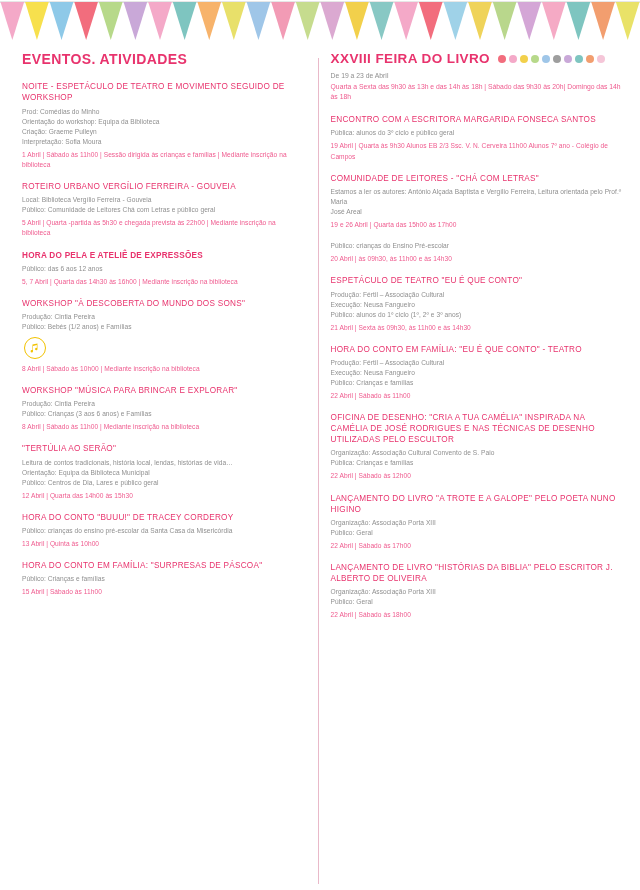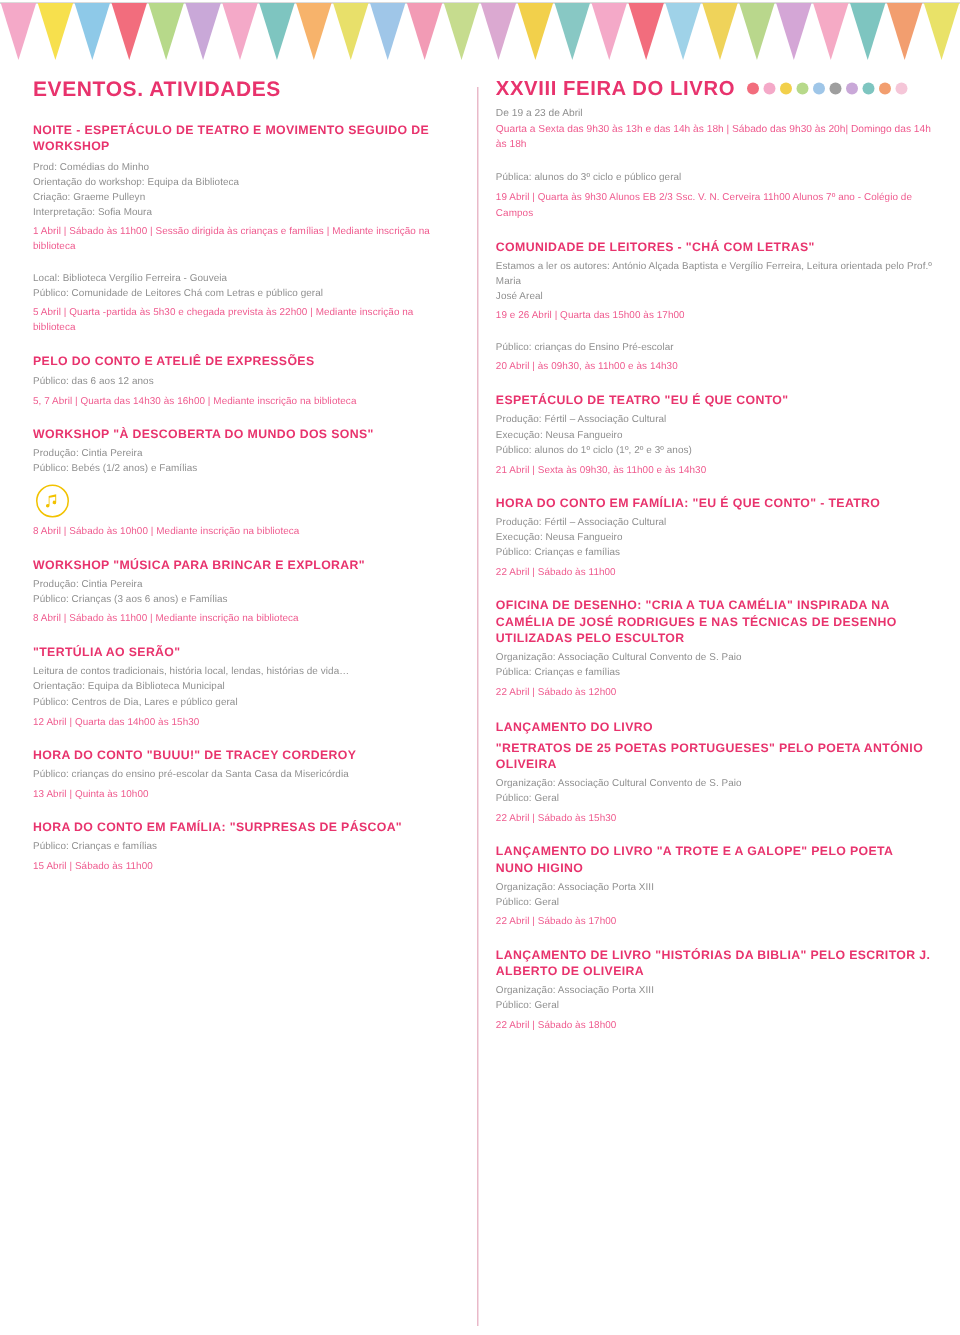--- a/index.html
+++ b/index.html
@@ -70,21 +70,21 @@
     align-items: center;
     margin-left: 6px;
     flex: 0 0 auto;
   }
   .dot { width: 8px; height: 8px; border-radius: 50%; display: inline-block; }
 
   
   .event { margin-bottom: 11px; }
   .ev-title {
     font-size: 8.2px;
-    font-weight: bold;
+    font-weight: normal;
     color: #e8336d;
     letter-spacing: 0.25px;
     line-height: 1.35;
     margin: 0 0 3px 0;
     text-transform: uppercase;
   }
   .ev-subtitle {
     font-size: 8.2px;
     font-weight: bold;
     color: #e8336d;
@@ -170,26 +170,27 @@
     <div id="left-events">
         <div class="event">
           <div class="ev-title">NOITE - ESPETÁCULO DE TEATRO E MOVIMENTO SEGUIDO DE WORKSHOP</div>
           <div class="ev-line">Prod: Comédias do Minho</div>
           <div class="ev-line">Orientação do workshop: Equipa da Biblioteca</div>
           <div class="ev-line">Criação: Graeme Pulleyn</div>
           <div class="ev-line">Interpretação: Sofia Moura</div>
           <div class="ev-when">1 Abril | Sábado às 11h00 | Sessão dirigida às crianças e famílias | Mediante inscrição na biblioteca</div>
         </div>
         <div class="event">
+          <div class="ev-title">ROTEIRO URBANO VERGÍLIO FERREIRA - GOUVEIA</div>
           <div class="ev-line">Local: Biblioteca Vergílio Ferreira - Gouveia</div>
           <div class="ev-line">Público: Comunidade de Leitores Chá com Letras e público geral</div>
           <div class="ev-when">5 Abril | Quarta -partida às 5h30 e chegada prevista às 22h00 | Mediante inscrição na biblioteca</div>
         </div>
         <div class="event">
-          <div class="ev-subtitle">PELO DO CONTO E ATELIÊ DE EXPRESSÕES</div>
+          <div class="ev-subtitle">HORA DO PELA E ATELIÊ DE EXPRESSÕES</div>
           <div class="ev-line">Público: das 6 aos 12 anos</div>
           <div class="ev-when">5, 7 Abril | Quarta das 14h30 às 16h00 | Mediante inscrição na biblioteca</div>
         </div>
         <div class="event">
           <div class="ev-title">WORKSHOP "À DESCOBERTA DO MUNDO DOS SONS"</div>
           <div class="ev-line">Produção: Cintia Pereira</div>
           <div class="ev-line">Público: Bebés (1/2 anos) e Famílias</div>
           <div class="sticker">
             <svg width="12" height="12" viewBox="0 0 12 12">
               <path d="M4 9.2a1.2 1.2 0 1 1-1.2-1.2c.25 0 .47.07.66.2V2.6l5-1.1v5.5a1.2 1.2 0 1 1-.62-1.03V3.1L4 3.9z" fill="#f2c200"></path>
@@ -238,20 +239,21 @@
           <span class="dot" style="background: rgb(201, 168, 216);"></span>
           <span class="dot" style="background: rgb(126, 197, 192);"></span>
           <span class="dot" style="background: rgb(242, 158, 111);"></span>
           <span class="dot" style="background: rgb(245, 198, 216);"></span>
         </div>
     </div>
     <div class="right-head-sub">De 19 a 23 de Abril</div>
     <div class="right-head-hours">Quarta a Sexta das 9h30 às 13h e das 14h às 18h | Sábado das 9h30 às 20h| Domingo das 14h às 18h</div>
     <div id="right-events">
         <div class="event">
+          <div class="ev-title">ENCONTRO COM A ESCRITORA MARGARIDA FONSECA SANTOS</div>
           <div class="ev-line">Pública: alunos do 3º ciclo e público geral</div>
           <div class="ev-when">19 Abril | Quarta às 9h30 Alunos EB 2/3 Ssc. V. N. Cerveira 11h00 Alunos 7º ano - Colégio de Campos</div>
         </div>
         <div class="event">
           <div class="ev-title">COMUNIDADE DE LEITORES - "CHÁ COM LETRAS"</div>
           <div class="ev-line">Estamos a ler os autores: António Alçada Baptista e Vergílio Ferreira, Leitura orientada pelo Prof.º Maria</div>
           <div class="ev-line">José Areal</div>
           <div class="ev-when">19 e 26 Abril | Quarta das 15h00 às 17h00</div>
         </div>
         <div class="event">
@@ -272,27 +274,20 @@
           <div class="ev-line">Público: Crianças e famílias</div>
           <div class="ev-when">22 Abril | Sábado às 11h00</div>
         </div>
         <div class="event">
           <div class="ev-title">OFICINA DE DESENHO: "CRIA A TUA CAMÉLIA" INSPIRADA NA CAMÉLIA DE JOSÉ RODRIGUES E NAS TÉCNICAS DE DESENHO UTILIZADAS PELO ESCULTOR</div>
           <div class="ev-line">Organização: Associação Cultural Convento de S. Paio</div>
           <div class="ev-line">Pública: Crianças e famílias</div>
           <div class="ev-when">22 Abril | Sábado às 12h00</div>
         </div>
         <div class="event">
-          <div class="ev-title">LANÇAMENTO DO LIVRO</div>
-          <div class="ev-subtitle">"RETRATOS DE 25 POETAS PORTUGUESES" PELO POETA ANTÓNIO OLIVEIRA</div>
-          <div class="ev-line">Organização: Associação Cultural Convento de S. Paio</div>
-          <div class="ev-line">Público: Geral</div>
-          <div class="ev-when">22 Abril | Sábado às 15h30</div>
-        </div>
-        <div class="event">
           <div class="ev-title">LANÇAMENTO DO LIVRO "A TROTE E A GALOPE" PELO POETA NUNO HIGINO</div>
           <div class="ev-line">Organização: Associação Porta XIII</div>
           <div class="ev-line">Público: Geral</div>
           <div class="ev-when">22 Abril | Sábado às 17h00</div>
         </div>
         <div class="event">
           <div class="ev-title">LANÇAMENTO DE LIVRO "HISTÓRIAS DA BIBLIA" PELO ESCRITOR J. ALBERTO DE OLIVEIRA</div>
           <div class="ev-line">Organização: Associação Porta XIII</div>
           <div class="ev-line">Público: Geral</div>
           <div class="ev-when">22 Abril | Sábado às 18h00</div>

